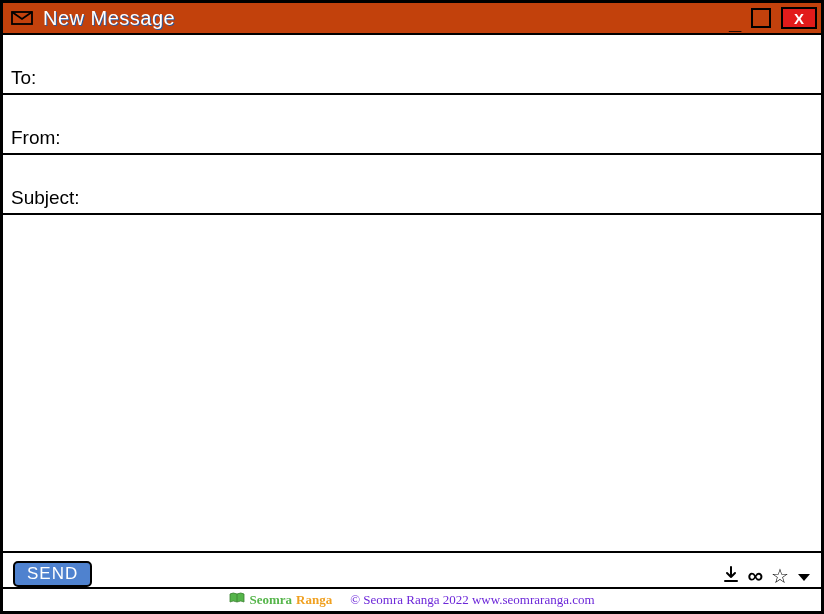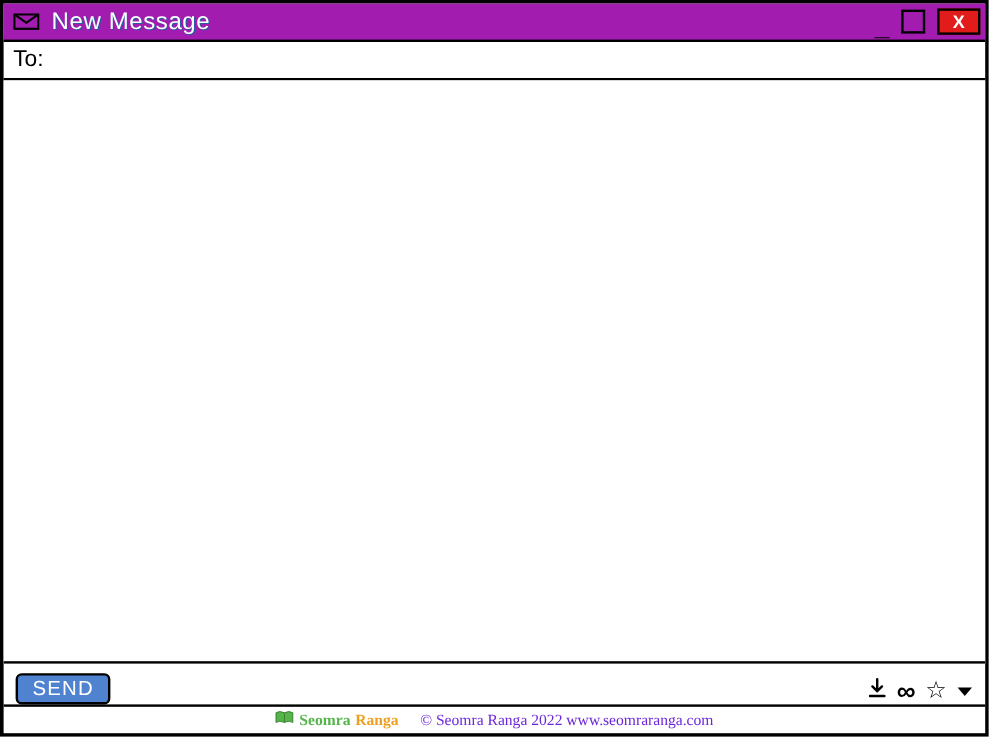--- a/index.html
+++ b/index.html
@@ -11,21 +11,21 @@
     height: 614px;
     border: 3px solid #000;
     display: flex;
     flex-direction: column;
     background: #fff;
   }
 
   
   .title-bar {
     height: 32px;
-    background: #a21caf;
+    background: #c2410c;
     display: flex;
     align-items: center;
     padding: 0 4px 0 8px;
     color: #fff;
     border-bottom: 2px solid #000;
   }
   .title-bar .mail-icon {
     width: 22px; height: 14px;
     margin-right: 10px;
   }
@@ -73,20 +73,21 @@
     font-size: 19px;
     display: flex;
     align-items: center;
     min-height: 32px;
   }
   .field-row:first-of-type {
     border-top: none;
   }
   .field-label {
     margin-right: 4px;
+    margin-top: 28px;
   }
 
   
   .body-area {
     flex: 1;
     border-bottom: 2px solid #000;
     background: #fff;
   }
 
   
@@ -158,20 +159,26 @@
     <span class="title-text">New Message</span>
     <div class="win-ctrl">
       <div class="min-btn">_</div>
       <div class="max-btn"></div>
       <div class="close-btn">X</div>
     </div>
   </div>
 
   <div class="field-row">
     <span class="field-label">To:</span>
+  </div>
+  <div class="field-row">
+    <span class="field-label">From:</span>
+  </div>
+  <div class="field-row">
+    <span class="field-label">Subject:</span>
   </div>
 
   <div class="body-area"></div>
 
   <div class="toolbar">
     <button class="btn">SEND</button>
     <div class="toolbar-spacer"></div>
     <div class="toolbar-icons">
       <span>
         <svg width="16" height="18" viewBox="0 0 16 18">

